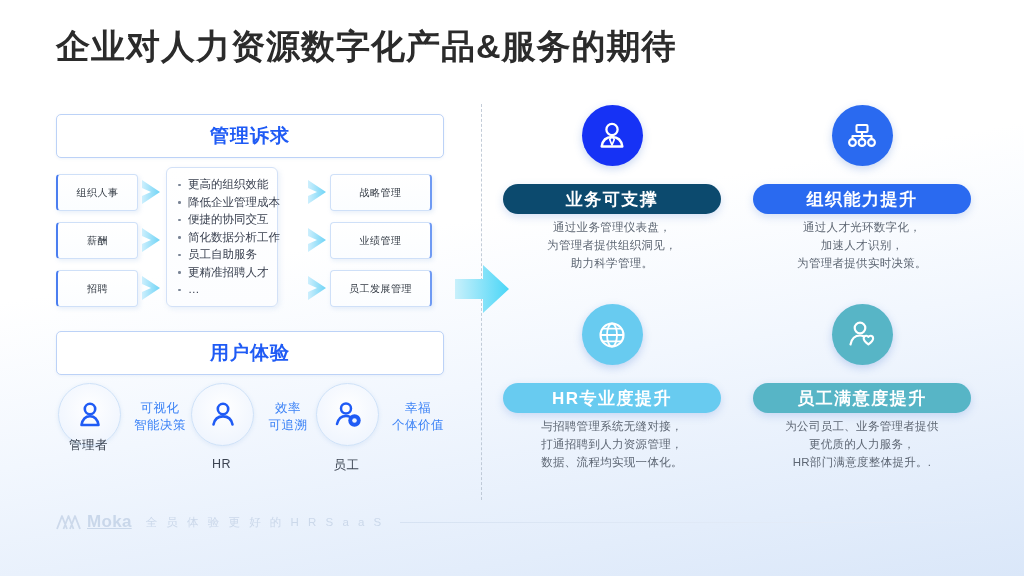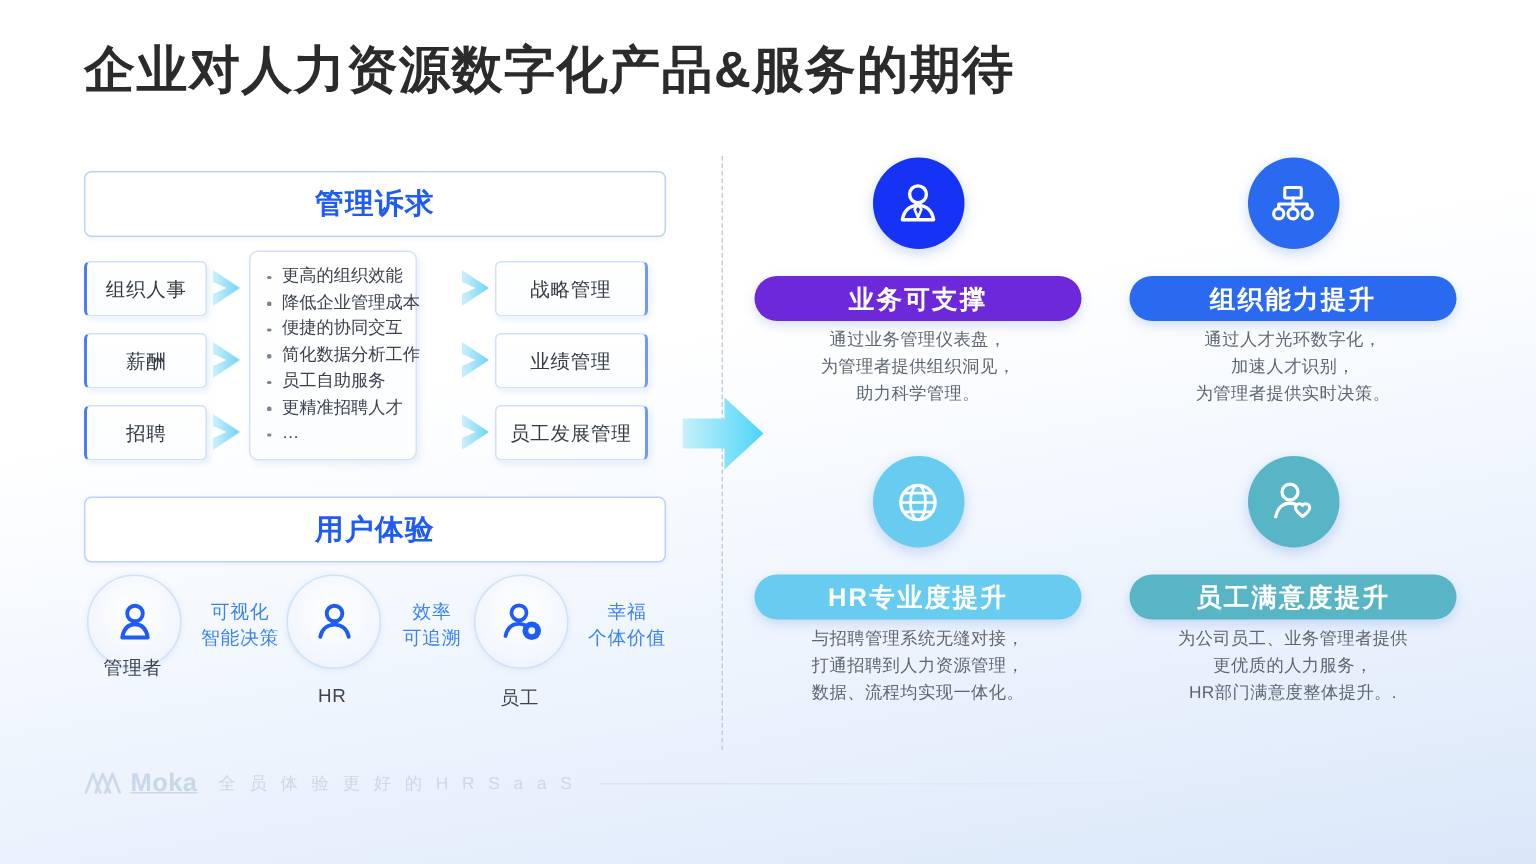--- a/index.html
+++ b/index.html
@@ -37,21 +37,21 @@
   }
   #mgmt-header{left:56px;top:114px;width:388px;height:44px;}
   #ux-header{left:56px;top:331px;width:388px;height:44px;}
 
   .chip{
     position:absolute;box-sizing:border-box;
     background:linear-gradient(180deg,#ffffff 0%,#fbfdff 100%);
     border:1px solid #cfe0f8;border-radius:4px;
     border-left:2.5px solid #4b7ef0;
     display:flex;align-items:center;justify-content:center;
-    font-size:13px;color:#333a44;letter-spacing:.5px;
+    font-size:10px;color:#333a44;letter-spacing:.5px;
     box-shadow:1.5px 2px 4px rgba(120,160,215,.16);
   }
   .chip-l{left:56px;width:82px;height:37px;}
   .chip-r{left:330px;width:102px;height:37px;border-left:1px solid #cfe0f8;border-right:2.5px solid #6f9af3;}
   .row1{top:174px;} .row2{top:222px;} .row3{top:270px;}
 
   .arrow-s{position:absolute;width:22px;height:26px;}
   .arr-l{left:140px;} .arr-r{left:306px;}
   .arrow-s.row1{top:179px;} .arrow-s.row2{top:227px;} .arrow-s.row3{top:275px;}
 
@@ -257,21 +257,21 @@
 个体价值</div>
 
   <div class="card" id="card-0">
     <div class="card-icon" style="background:#1632F5">
       <svg width="34" height="34" viewBox="0 0 34 34">
         <circle cx="17" cy="10.5" r="5.6" fill="none" stroke="#fff" stroke-width="2.3"></circle>
         <path d="M6.6,27.5 C7.6,21.2 11.6,18 17,18 C22.4,18 26.4,21.2 27.4,27.5 Z" fill="none" stroke="#fff" stroke-width="2.3" stroke-linejoin="round"></path>
         <path d="M17,17.5 L19.3,20.5 L17,26 L14.7,20.5 Z" fill="none" stroke="#fff" stroke-width="1.7" stroke-linejoin="round"></path>
       </svg>
     </div>
-    <div class="card-pill" style="background:#6d28d9">业务可支撑</div>
+    <div class="card-pill" style="background:#0c4a6e">业务可支撑</div>
     <div class="card-desc">通过业务管理仪表盘，
 为管理者提供组织洞见，
 助力科学管理。</div>
   </div>
 
   <div class="card" id="card-1">
     <div class="card-icon" style="background:#2A6AF0">
       <svg width="34" height="34" viewBox="0 0 34 34">
         <rect x="11.5" y="6" width="11" height="7" rx="1" fill="none" stroke="#fff" stroke-width="2.1"></rect>
         <path d="M17,13 L17,17 M7.5,17 L26.5,17 M7.5,17 L7.5,20 M17,17 L17,20 M26.5,17 L26.5,20" fill="none" stroke="#fff" stroke-width="2.1" stroke-linecap="round"></path>

